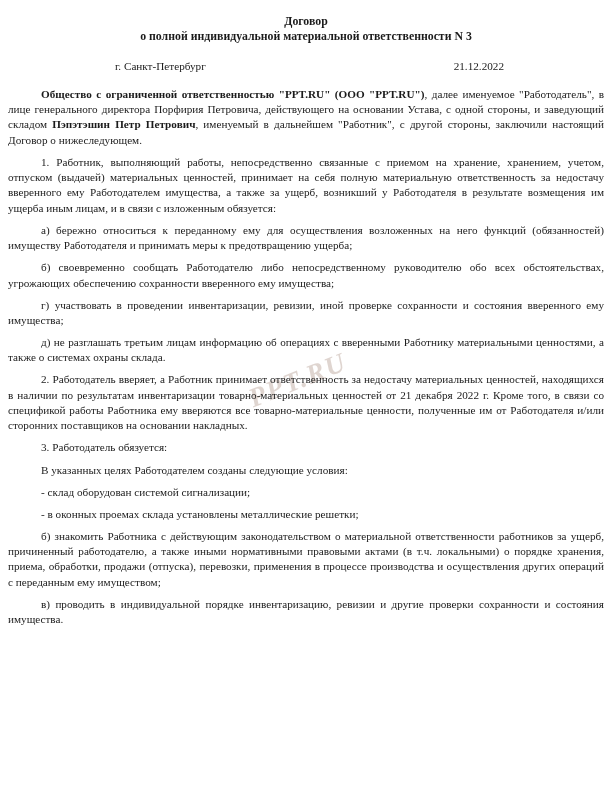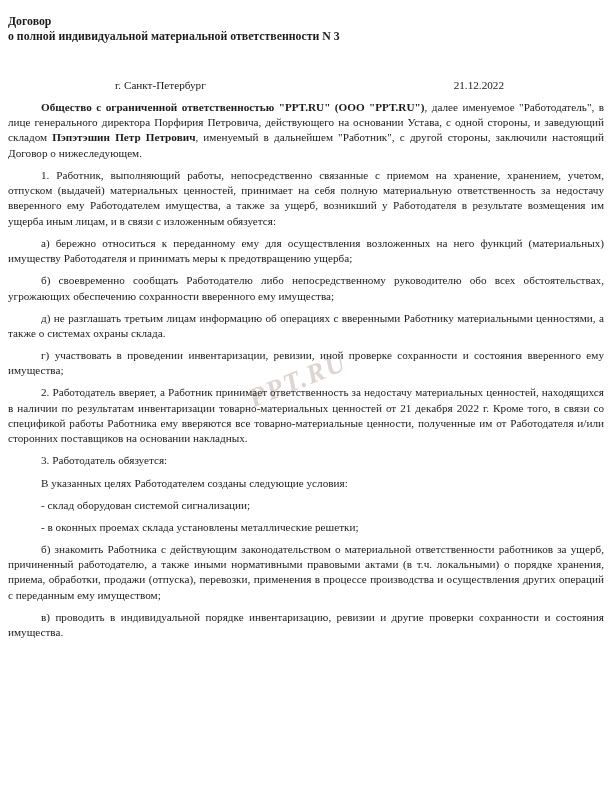--- a/index.html
+++ b/index.html
@@ -12,37 +12,38 @@
     overflow: hidden;
     padding: 14px 6px 0 8px;
     font-family: "Liberation Serif", "DejaVu Serif", serif;
     font-size: 11.2px;
     line-height: 15.3px;
     color: #1b1b1b;
   }
   .content { position: relative; z-index: 1; }
   .doc-title {
     margin: 0;
+    text-align: center;
     font-weight: bold;
     font-size: 11.8px;
     line-height: 15.3px;
   }
   .meta-row {
     display: flex;
     justify-content: space-between;
-    margin-top: 33px;
+    margin-top: 14px;
     padding-left: 107px;
     padding-right: 100px;
   }
   .body-par {
     margin: 6.8px 0 0 0;
     text-align: justify;
     text-indent: 33px;
   }
-  .first-par { margin-top: 7px; }
+  .first-par { margin-top: 13px; }
   .bold { font-weight: bold; }
   .watermark {
     position: absolute;
     left: 250px;
     top: 392px;
     z-index: 0;
     transform: rotate(-22deg);
     transform-origin: 0 50%;
     font-family: "Liberation Serif", serif;
     font-style: italic;
@@ -67,24 +68,24 @@
     <p class="doc-title">о полной индивидуальной материальной ответственности N 3</p>
 
     <div class="meta-row">
       <span>г. Санкт-Петербург</span>
       <span>21.12.2022</span>
     </div>
 
     <p class="body-par first-par"><span class="bold">Общество с ограниченной ответственностью "PPT.RU" (ООО "PPT.RU")</span><span>, далее именуемое "Работодатель", в лице генерального директора Порфирия Петровича, действующего на основании Устава, с одной стороны, и заведующий складом </span><span class="bold">Пэпэтэшин Петр Петрович</span><span>, именуемый в дальнейшем "Работник", с другой стороны, заключили настоящий Договор о нижеследующем.</span></p>
 
     <p class="body-par">1. Работник, выполняющий работы, непосредственно связанные с приемом на хранение, хранением, учетом, отпуском (выдачей) материальных ценностей, принимает на себя полную материальную ответственность за недостачу вверенного ему Работодателем имущества, а также за ущерб, возникший у Работодателя в результате возмещения им ущерба иным лицам, и в связи с изложенным обязуется:</p>
-    <p class="body-par">а) бережно относиться к переданному ему для осуществления возложенных на него функций (материальных) имуществу Работодателя и принимать меры к предотвращению ущерба;</p>
+    <p class="body-par">а) бережно относиться к переданному ему для осуществления возложенных на него функций (обязанностей) имуществу Работодателя и принимать меры к предотвращению ущерба;</p>
     <p class="body-par">б) своевременно сообщать Работодателю либо непосредственному руководителю обо всех обстоятельствах, угрожающих обеспечению сохранности вверенного ему имущества;</p>
+    <p class="body-par">г) участвовать в проведении инвентаризации, ревизии, иной проверке сохранности и состояния вверенного ему имущества;</p>
     <p class="body-par">д) не разглашать третьим лицам информацию об операциях с вверенными Работнику материальными ценностями, а также о системах охраны склада.</p>
-    <p class="body-par">г) участвовать в проведении инвентаризации, ревизии, иной проверке сохранности и состояния вверенного ему имущества;</p>
     <p class="body-par">2. Работодатель вверяет, а Работник принимает ответственность за недостачу материальных ценностей, находящихся в наличии по результатам инвентаризации товарно-материальных ценностей от 21 декабря 2022 г. Кроме того, в связи со спецификой работы Работника ему вверяются все товарно-материальные ценности, полученные им от Работодателя и/или сторонних поставщиков на основании накладных.</p>
     <p class="body-par">3. Работодатель обязуется:</p>
     <p class="body-par">В указанных целях Работодателем созданы следующие условия:</p>
     <p class="body-par">- склад оборудован системой сигнализации;</p>
     <p class="body-par">- в оконных проемах склада установлены металлические решетки;</p>
     <p class="body-par">б) знакомить Работника с действующим законодательством о материальной ответственности работников за ущерб, причиненный работодателю, а также иными нормативными правовыми актами (в т.ч. локальными) о порядке хранения, приема, обработки, продажи (отпуска), перевозки, применения в процессе производства и осуществления других операций с переданным ему имуществом;</p>
     <p class="body-par">в) проводить в индивидуальной порядке инвентаризацию, ревизии и другие проверки сохранности и состояния имущества.</p>
 
   </div>
 </div>

